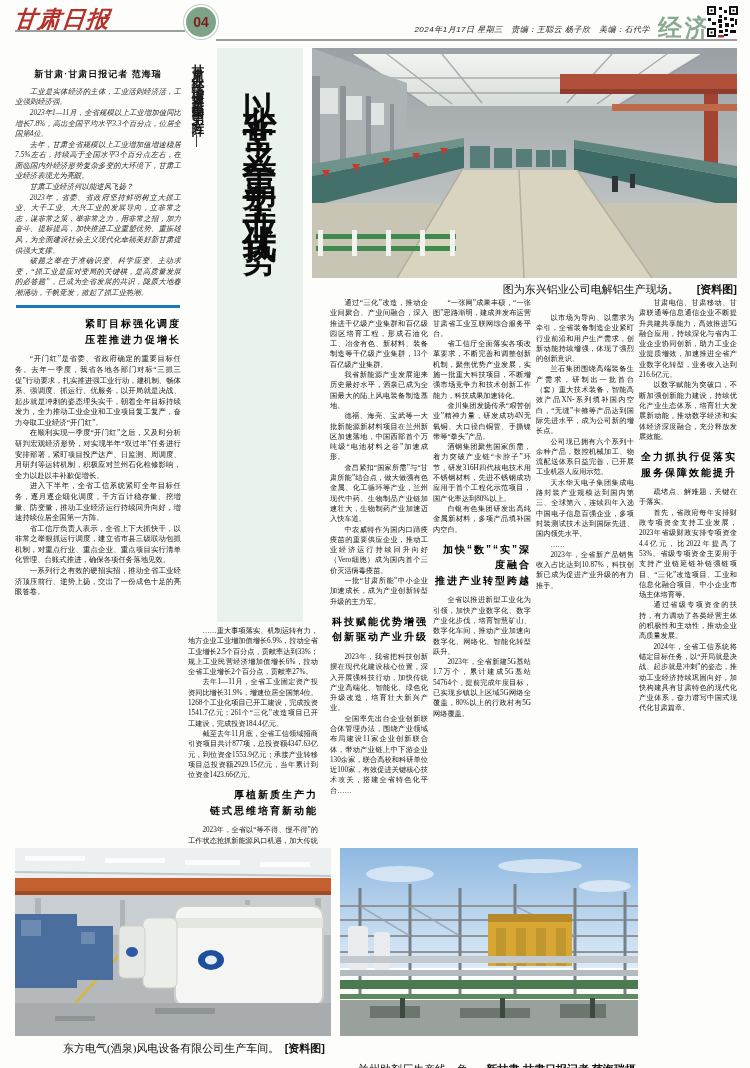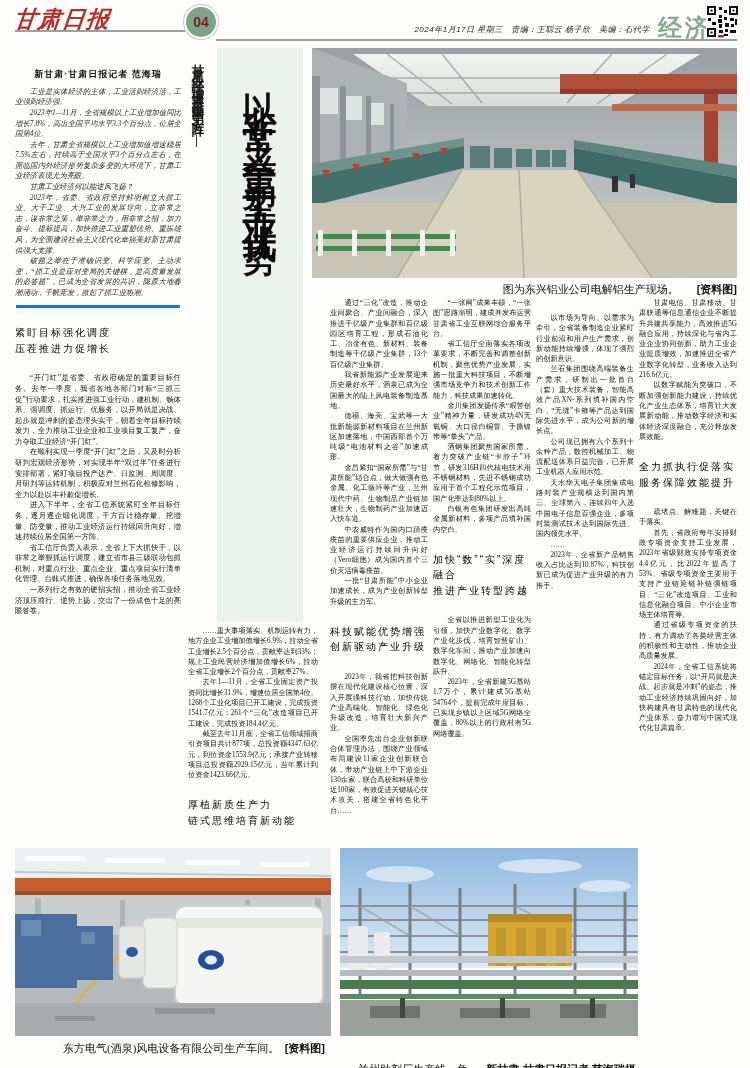--- a/index.html
+++ b/index.html
@@ -30,22 +30,22 @@
             font-family:"Liberation Sans", sans-serif;font-size:34px;font-weight:900;
             letter-spacing:15px;color:#0b0b0b;white-space:nowrap;}
 
   
   .col{overflow:hidden;font-size:7.4px;line-height:1.43;color:#141414;text-align:justify;}
   .col p{margin:0;text-indent:2em;}
   .intro p{color:#2a2a2a;font-style:italic;}
   .byline{font-family:"Liberation Sans", sans-serif;font-style:normal;font-weight:bold;font-size:9px;
           text-align:center;letter-spacing:1px;margin:18px 0 6px;}
   .divider{height:3px;background:#1d78bb;margin:7px 1px 8px;}
-  .subhead{font-family:"Liberation Sans", sans-serif;font-weight:normal;font-size:10px;line-height:1.55;
-           text-align:left;letter-spacing:2px;margin:17px 0;color:#000;}
+  .subhead{font-family:"Liberation Sans", sans-serif;font-weight:bold;font-size:10px;line-height:1.55;
+           text-align:right;letter-spacing:2px;margin:7px 0;color:#000;}
   .col-left{left:15px;top:50px;width:166px;height:795px;}
   .col-1{left:188px;top:626px;width:130px;height:219px;font-size:7.2px;}
   .col-2{left:330px;top:298px;width:98px;height:549px;font-size:7.2px;}
   .col-3{left:433px;top:298px;width:98px;height:549px;font-size:7.2px;}
   .col-4{left:536px;top:313px;width:98px;height:549px;font-size:7.2px;}
   .col-5{left:639px;top:298px;width:98px;height:756px;font-size:7.2px;}
 
   
   .photo{display:block;}
   .photo-1{left:312px;top:48px;width:425px;height:230px;}

